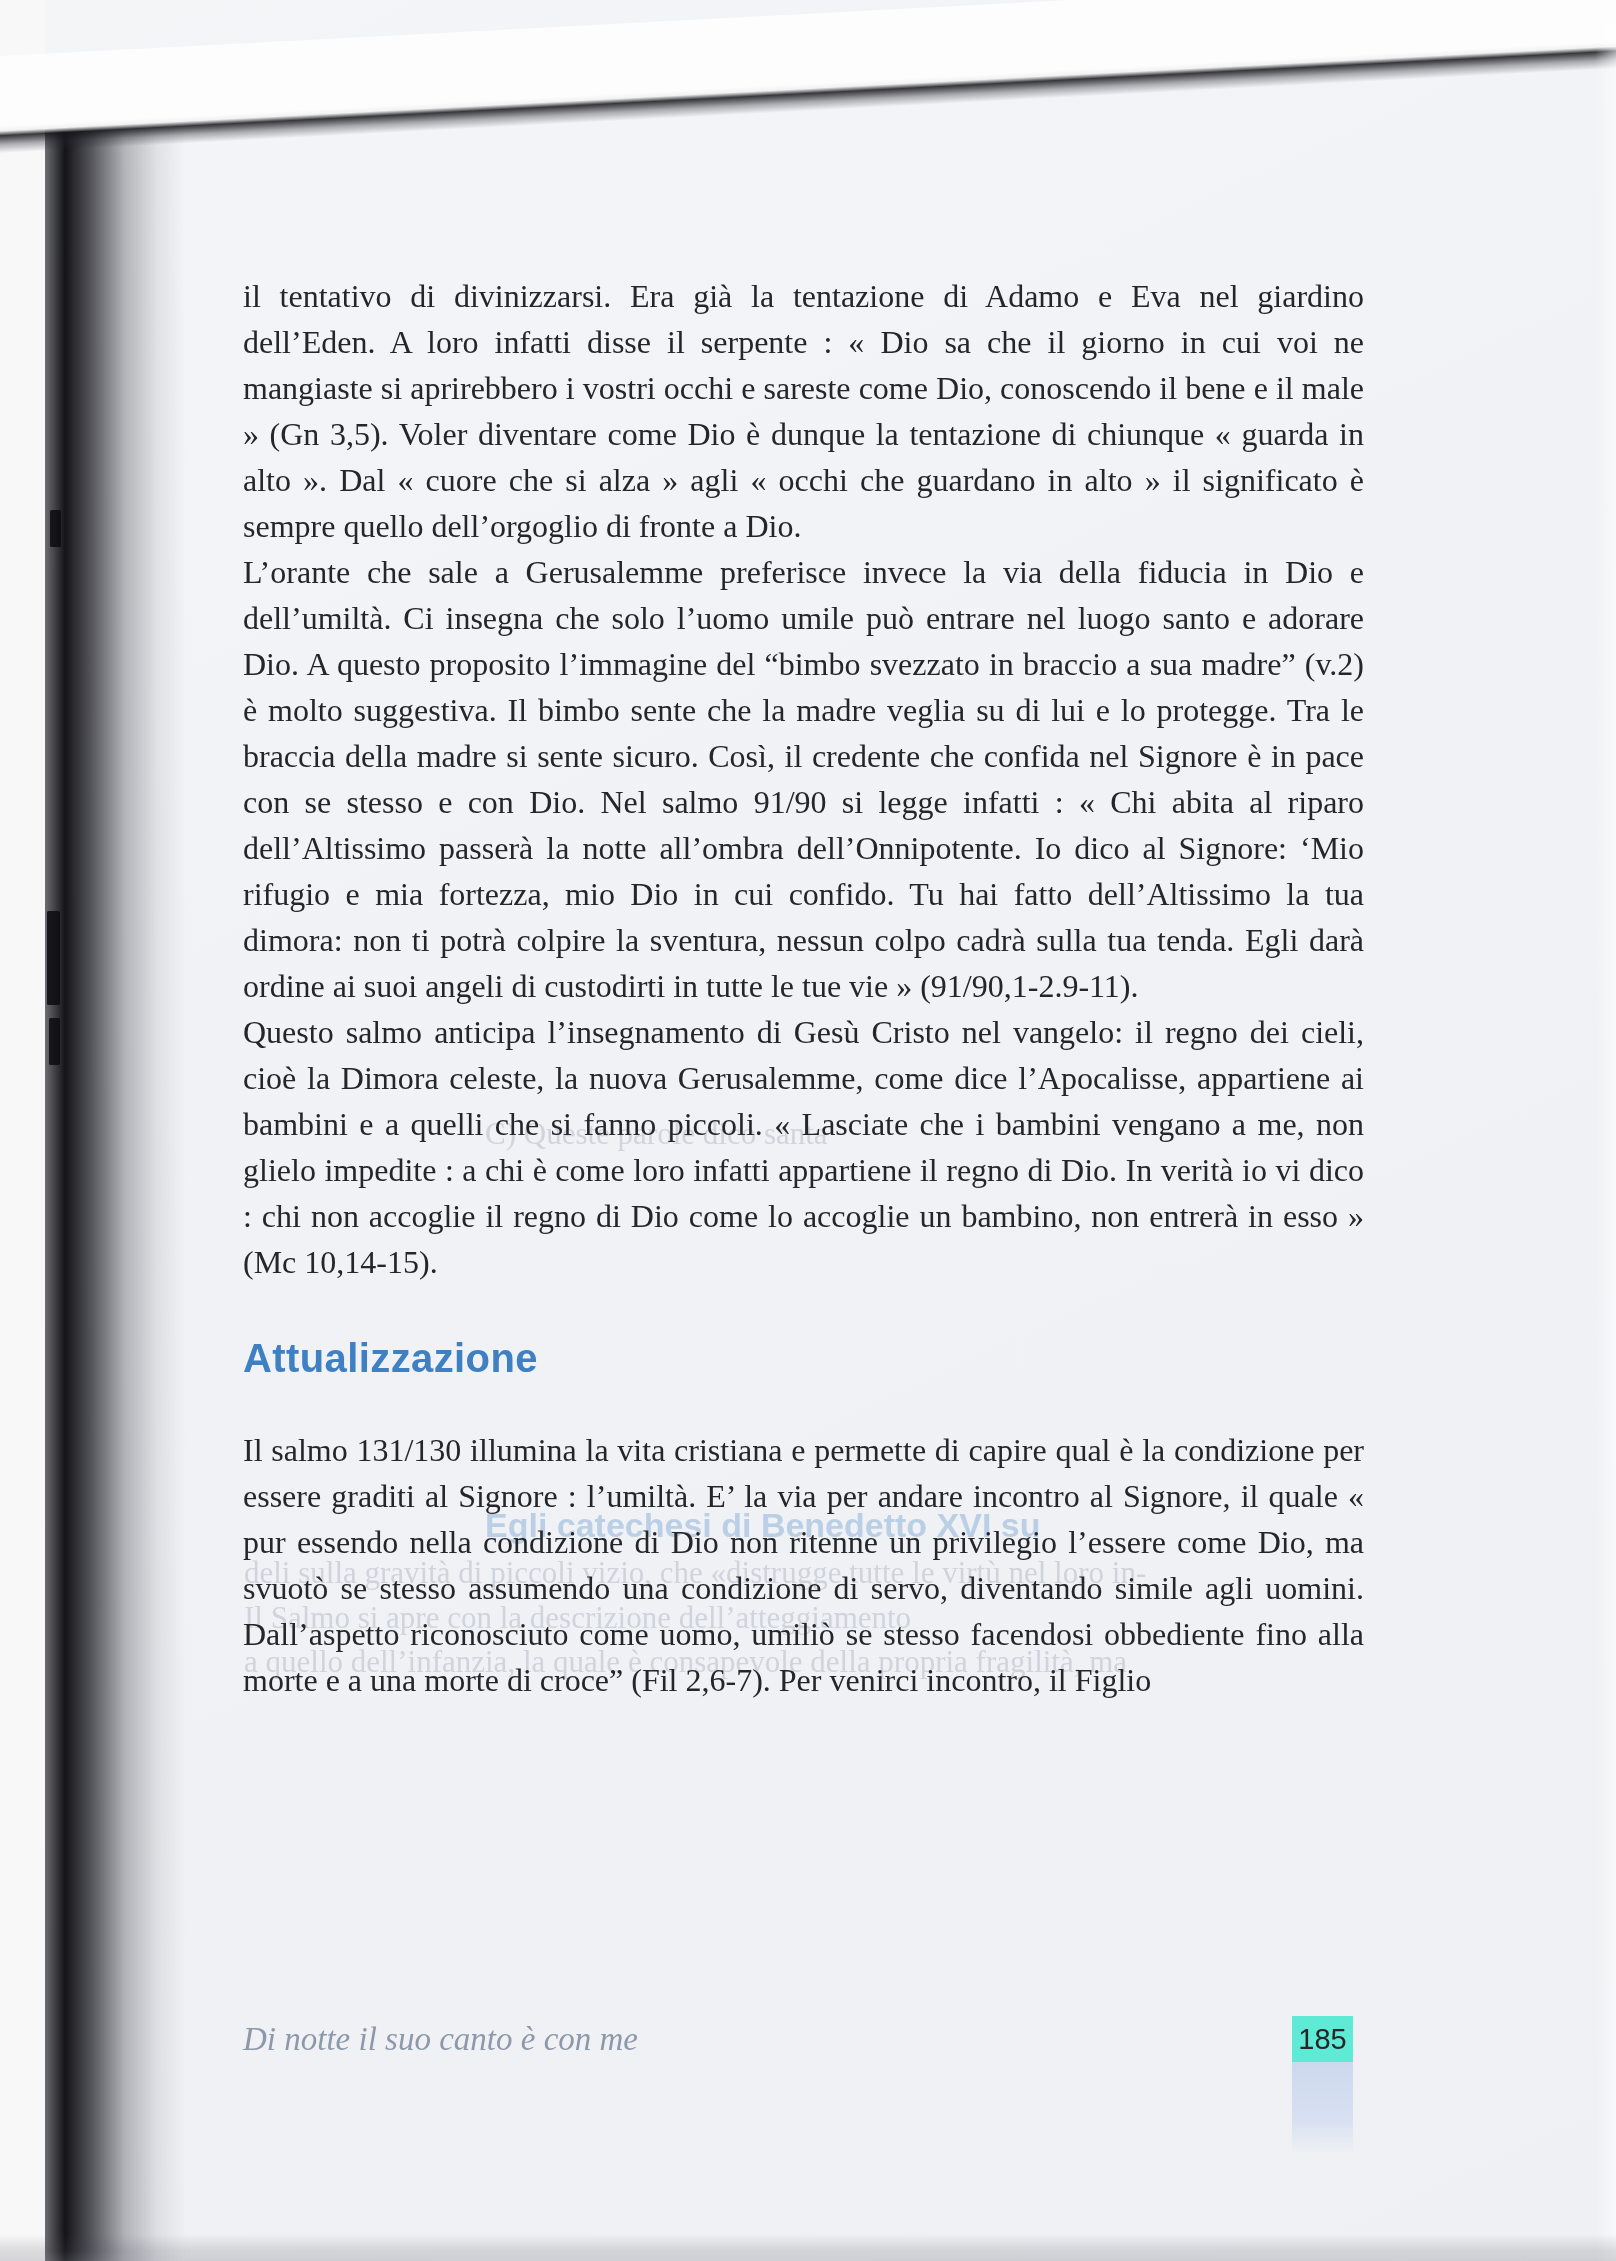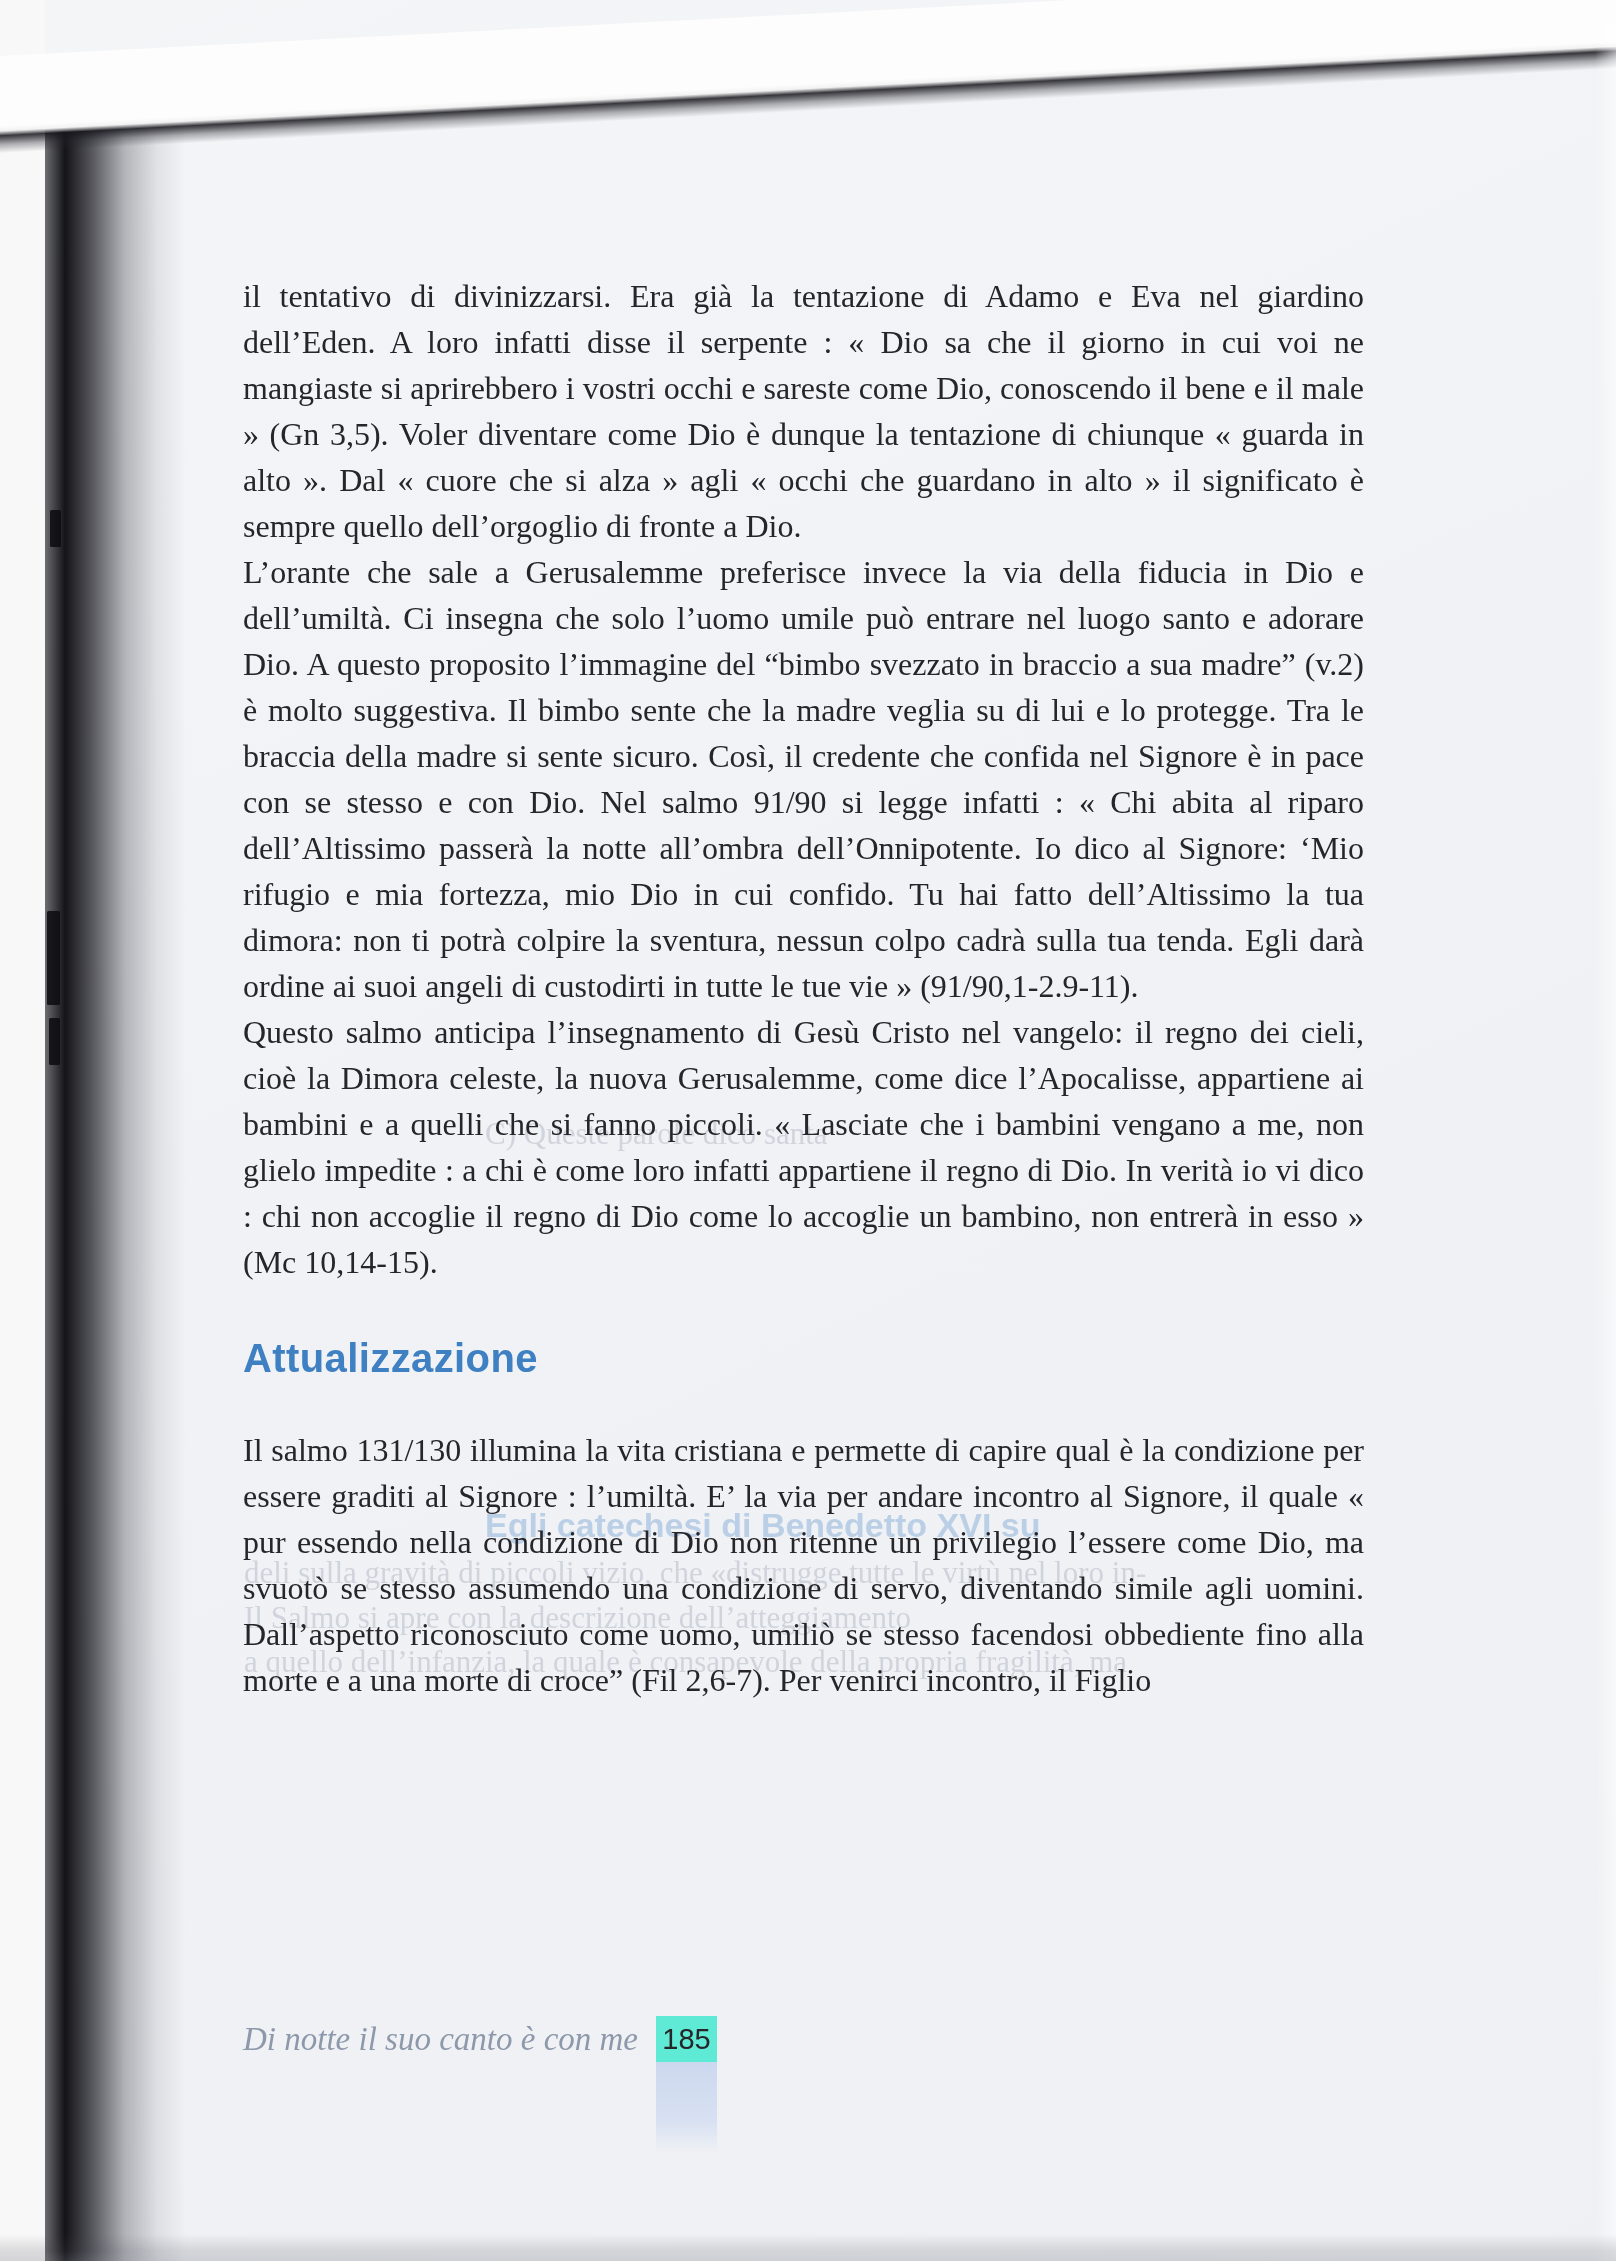--- a/index.html
+++ b/index.html
@@ -99,21 +99,21 @@
     line-height:47px;
     color:#3e80c2;
     text-align:left;
     margin:50px 0 45px 0;
     letter-spacing:0.4px;
   }
 
   
   .footer {
     position:absolute; left:243px; top:2016px; width:1110px;
-    display:flex; justify-content:flex-start; align-items:flex-start; gap:18px;
+    display:flex; justify-content:space-between; align-items:flex-start; gap:18px;
     z-index:10;
   }
   .running-title {
     font-family:"Liberation Serif", serif;
     font-style:italic;
     font-size:33px;
     line-height:46px;
     color:#8d99ab;
     white-space:nowrap;
   }

